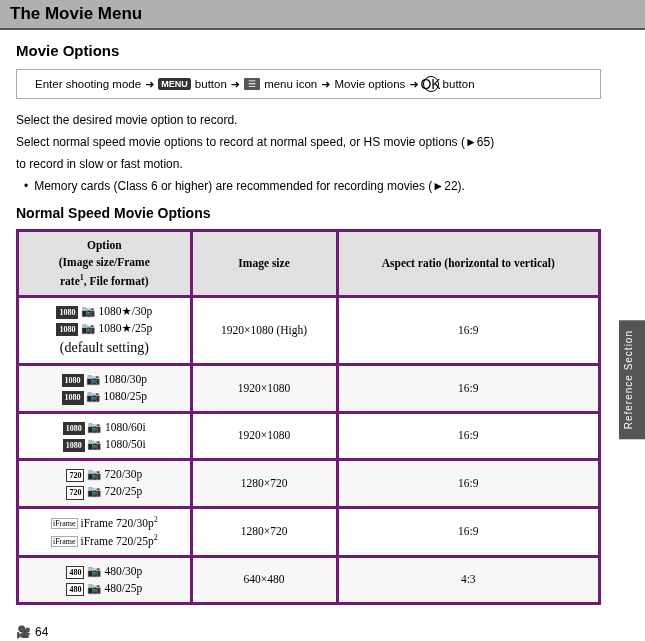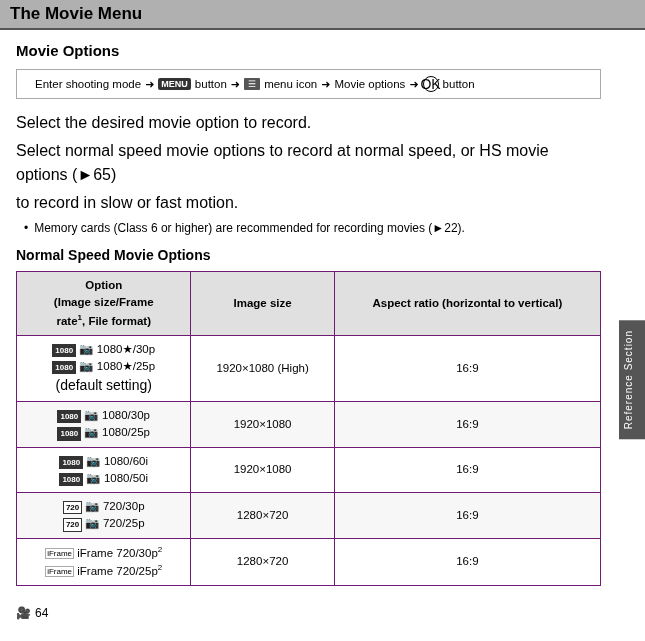--- a/index.html
+++ b/index.html
@@ -86,21 +86,21 @@
       background: #555;
       color: #fff;
       font-size: 9px;
       padding: 1px 4px;
       border-radius: 1px;
     }
 
     
     .desc-text {
       margin-bottom: 4px;
-      font-size: 16px;
+      font-size: 12px;
       line-height: 1.5;
     }
 
     .bullet-item {
       display: flex;
       gap: 6px;
       font-size: 12px;
       line-height: 1.5;
       margin-left: 8px;
       margin-bottom: 8px;
@@ -113,25 +113,26 @@
     }
 
     
     .options-table {
       width: 100%;
       border-collapse: collapse;
       font-size: 11.5px;
     }
 
     .options-table th, .options-table td {
-      border: 1px solid #701a75;
+      border: 3px solid #701a75;
       padding: 5px 10px;
       text-align: center;
       vertical-align: middle;
       line-height: 1.5;
+      font-family: Liberation Serif, serif;
     }
 
     .options-table thead th {
       background: #e0e0e0;
       font-weight: bold;
       font-size: 11.5px;
     }
 
     .options-table tbody tr:nth-child(even) {
       background: #f7f7f7;
@@ -272,20 +273,28 @@
 
       <tr>
         <td class="option-col">
           <span style="font-size:8px;border:1px solid #aaa;padding:0 1px;">iFrame</span> iFrame 720/30p<sup>2</sup><br>
           <span style="font-size:8px;border:1px solid #aaa;padding:0 1px;">iFrame</span> iFrame 720/25p<sup>2</sup>
         </td>
         <td>1280×720</td>
         <td>16:9</td>
       </tr>
 
+      <tr>
+        <td class="option-col">
+          <span class="badge">480</span> <span>📷</span> 480/30p<br>
+          <span class="badge">480</span> <span>📷</span> 480/25p
+        </td>
+        <td>640×480</td>
+        <td>4:3</td>
+      </tr>
     </tbody>
   </table>
 
 </div>
 
 <div class="side-tab">
   <span>Reference Section</span>
 </div>
 
 <div class="page-footer">

